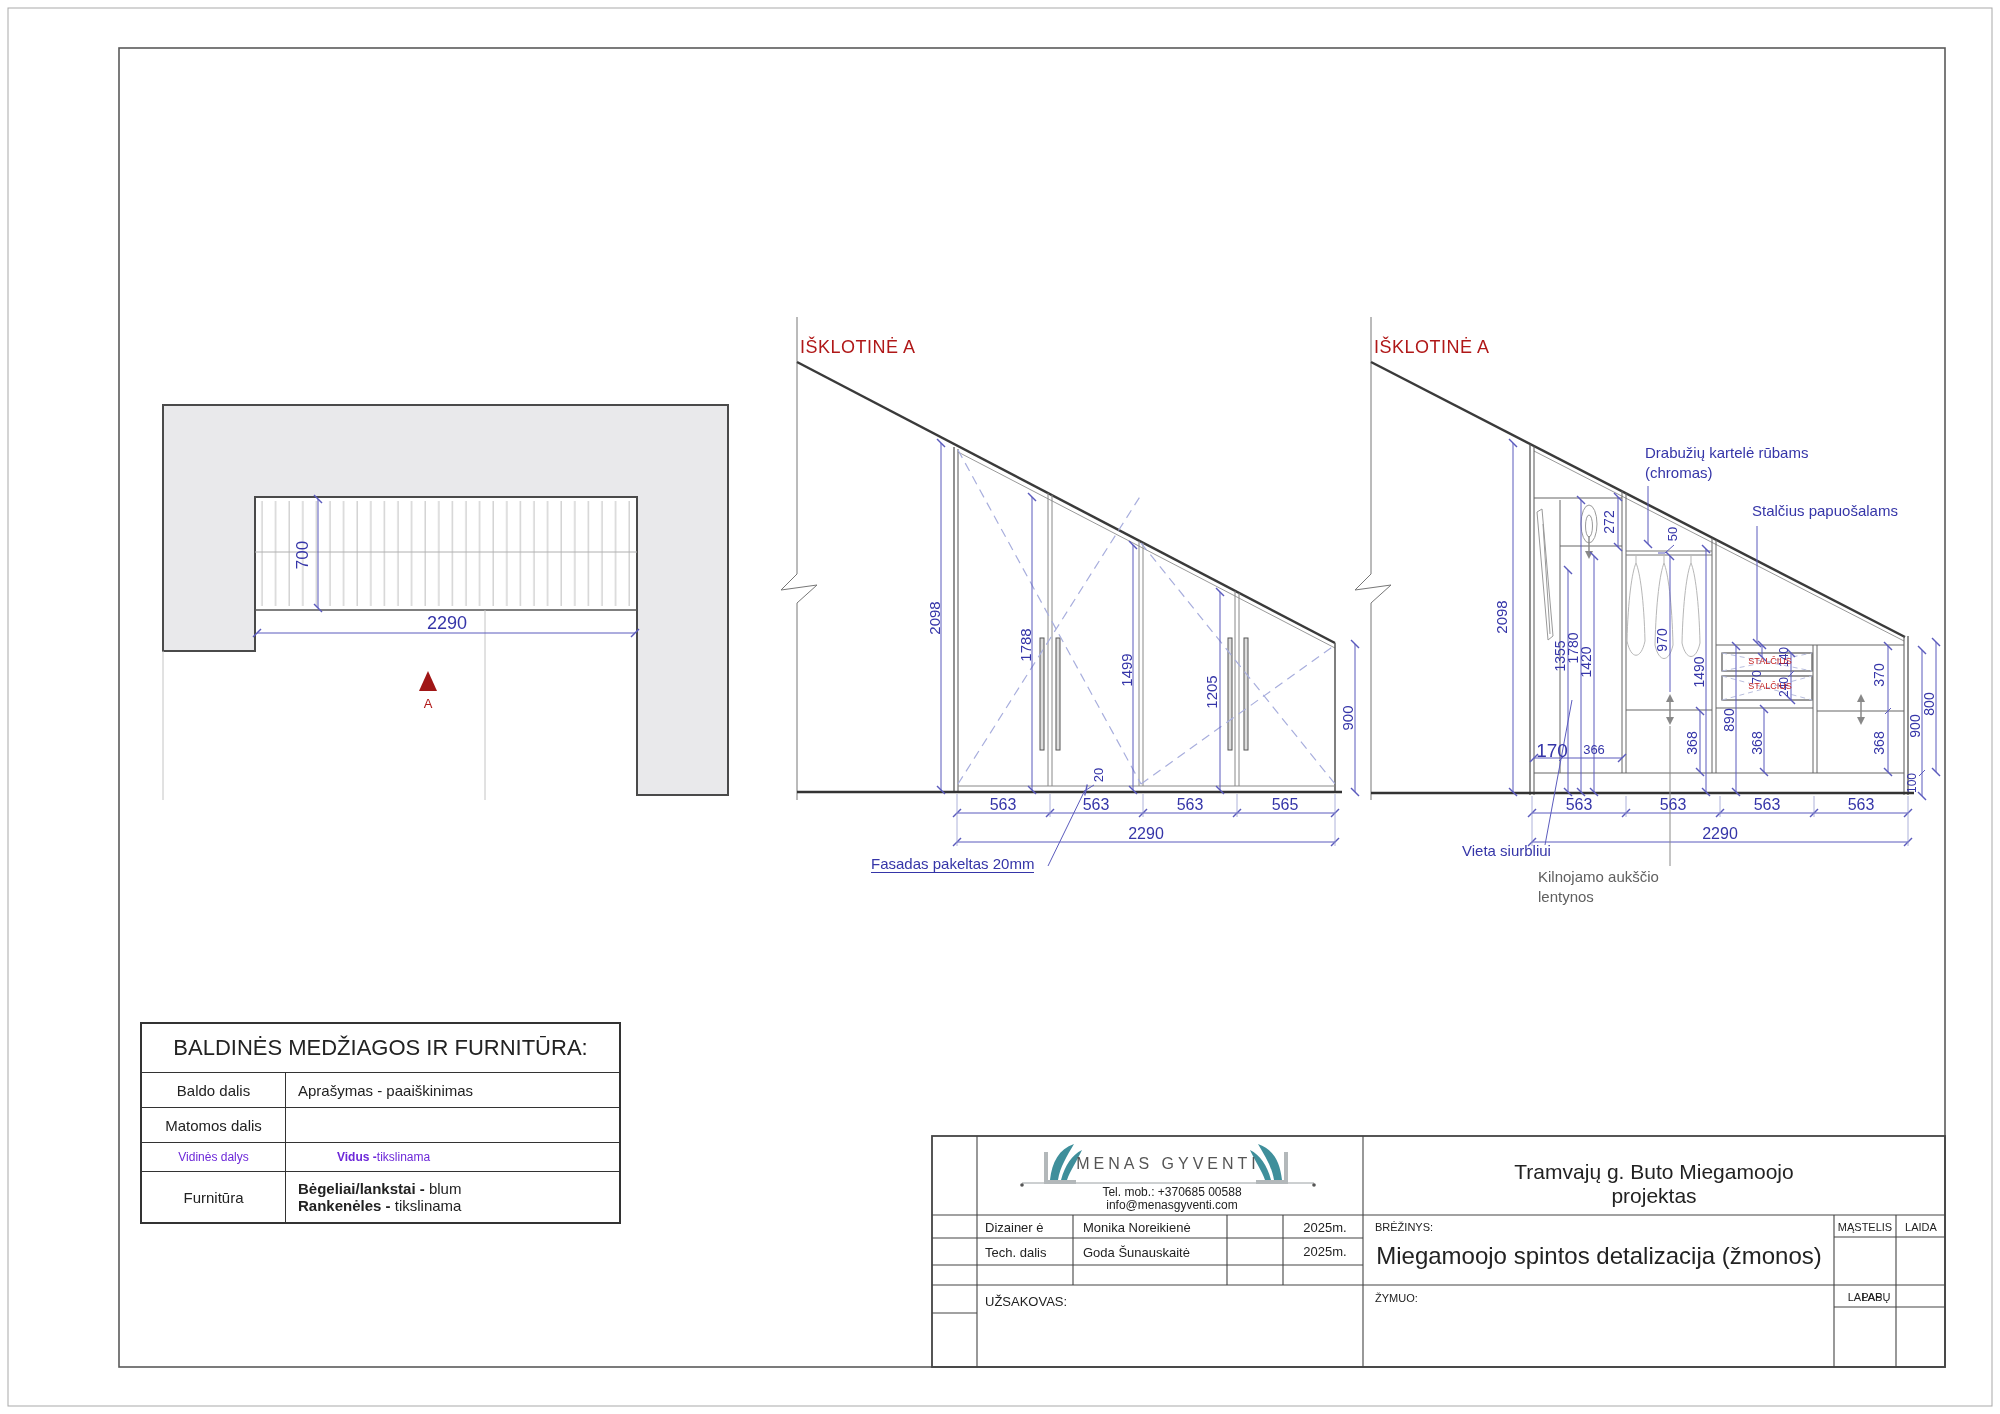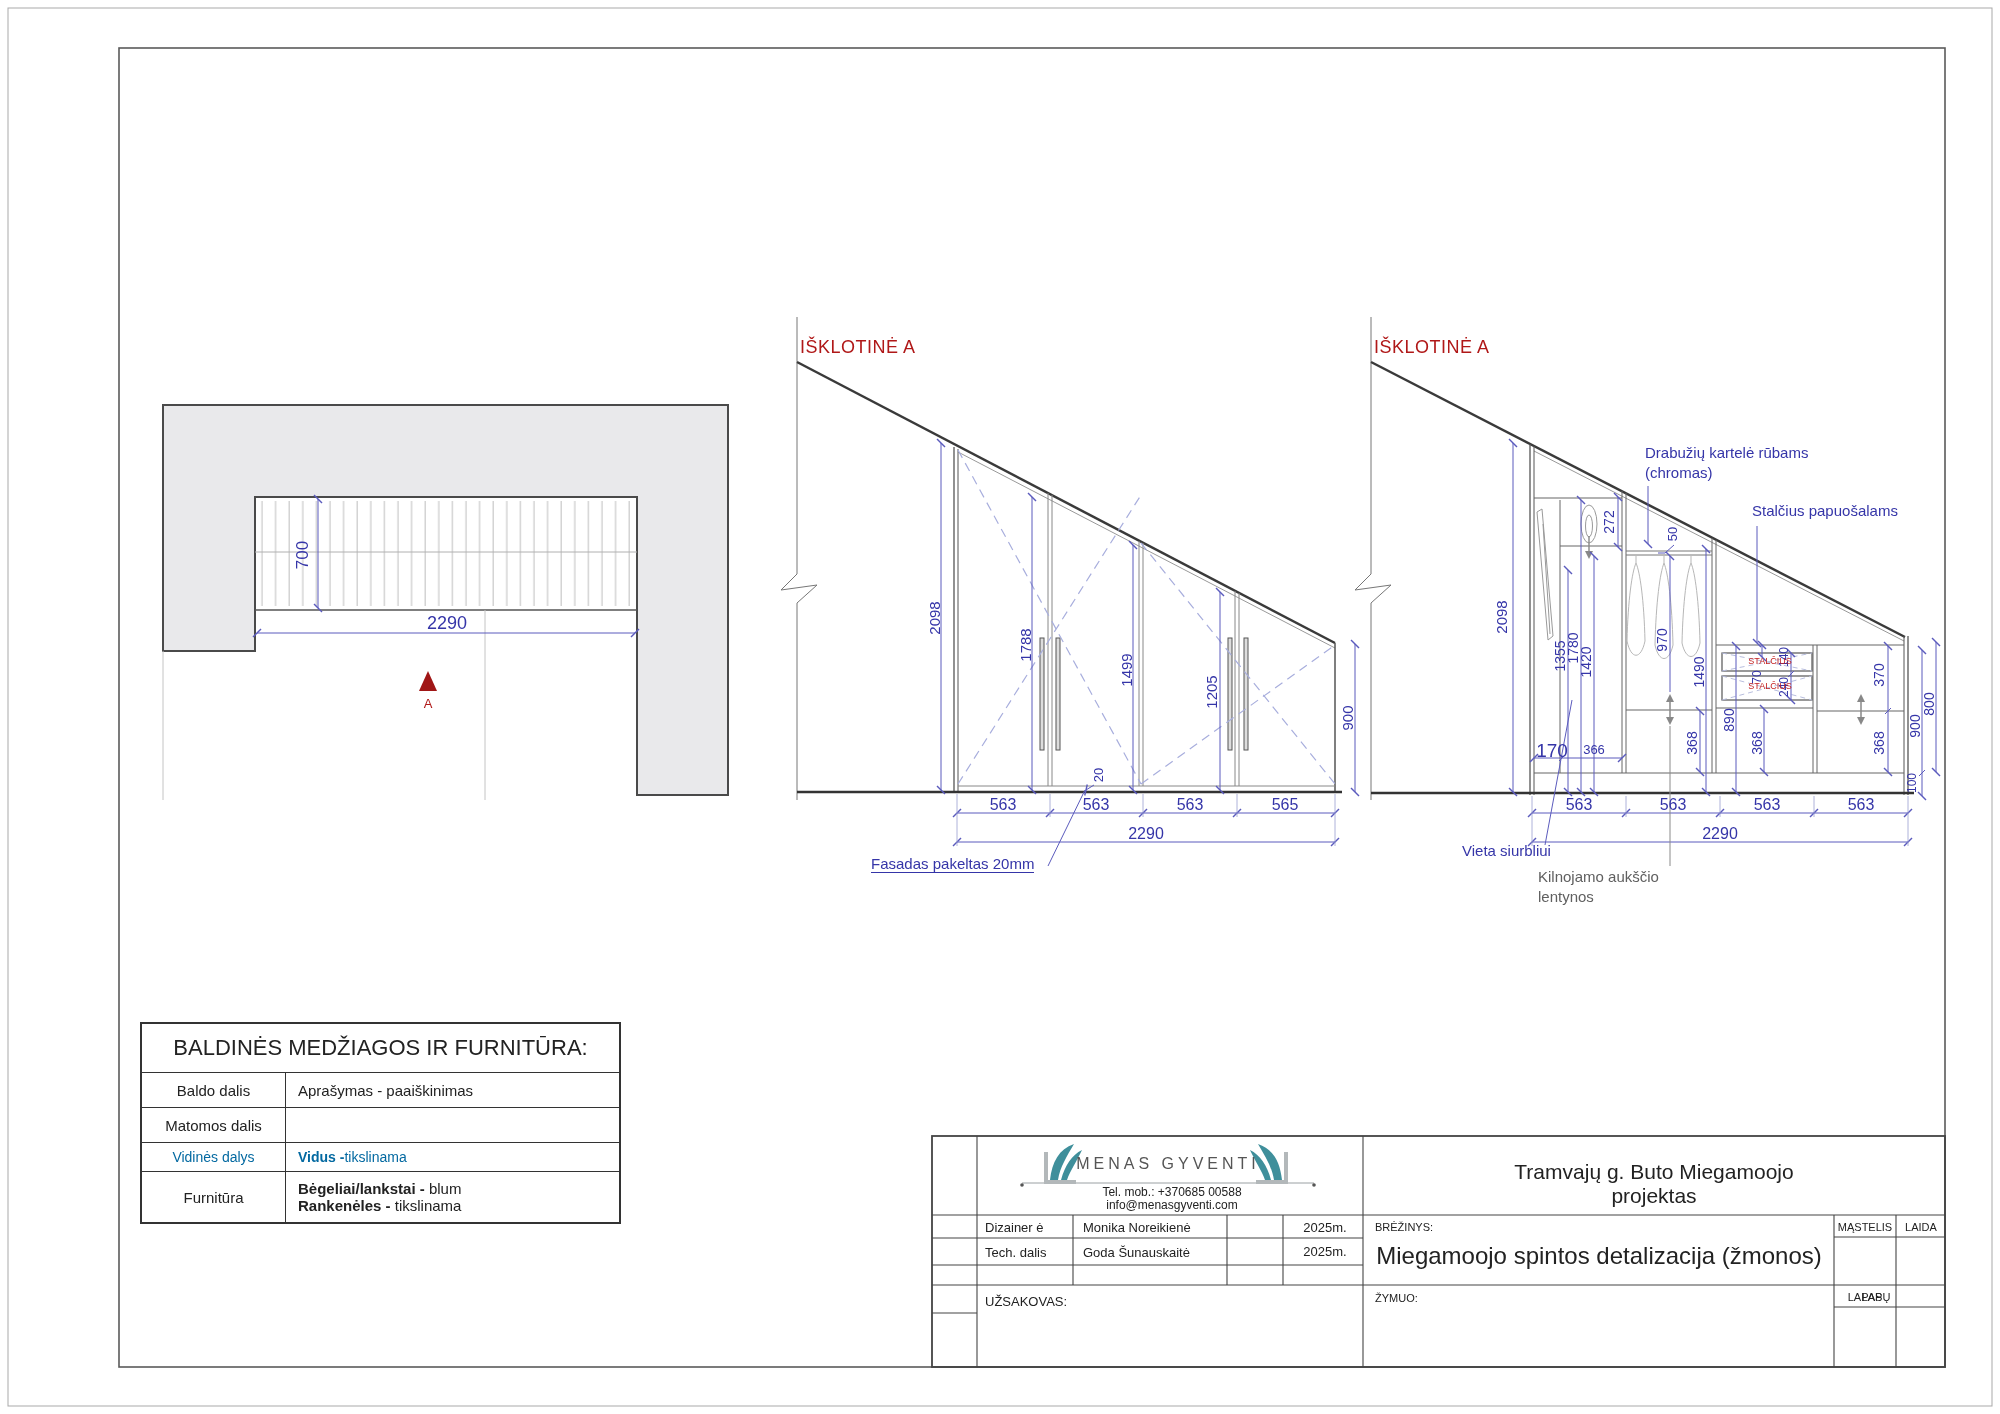--- a/index.html
+++ b/index.html
@@ -318,21 +318,21 @@
 
   <div style="position:absolute;left:140px;top:1022px;width:477px;border:2px solid #333;">
     <div style="height:48px;display:flex;align-items:center;justify-content:center;font-size:22px;color:#222;border-bottom:1.5px solid #333;">BALDINĖS MEDŽIAGOS IR FURNITŪRA:</div>
     <div style="display:flex;border-bottom:1.5px solid #333;height:34px;font-size:15px;color:#222;">
       <div style="width:143px;border-right:1.5px solid #333;display:flex;align-items:center;justify-content:center;">Baldo dalis</div>
       <div style="flex:1;display:flex;align-items:center;padding-left:12px;">Aprašymas - paaiškinimas</div>
     </div>
     <div style="display:flex;border-bottom:1.5px solid #333;height:34px;font-size:15px;color:#222;">
       <div style="width:143px;border-right:1.5px solid #333;display:flex;align-items:center;justify-content:center;">Matomos dalis</div>
     </div>
-    <div style="display:flex;border-bottom:1.5px solid #333;height:28px;font-size:14px;color:#0369a1;">
+    <div style="display:flex;border-bottom:1.5px solid #333;height:28px;font-size:12px;color:#6d28d9;gap:39px;">
       <div style="width:143px;border-right:1.5px solid #333;display:flex;align-items:center;justify-content:center;">Vidinės dalys</div>
       <div style="flex:1;display:flex;align-items:center;padding-left:12px;">
         <b>Vidus -</b>
           <span> tikslinama</span>
         </div>
     </div>
     <div style="display:flex;height:50px;font-size:15px;color:#222;">
       <div style="width:143px;border-right:1.5px solid #333;display:flex;align-items:center;justify-content:center;">Furnitūra</div>
       <div style="flex:1;display:flex;flex-direction:column;justify-content:center;padding-left:12px;">
         <div><b>Bėgeliai/lankstai -</b><span> blum</span></div>

